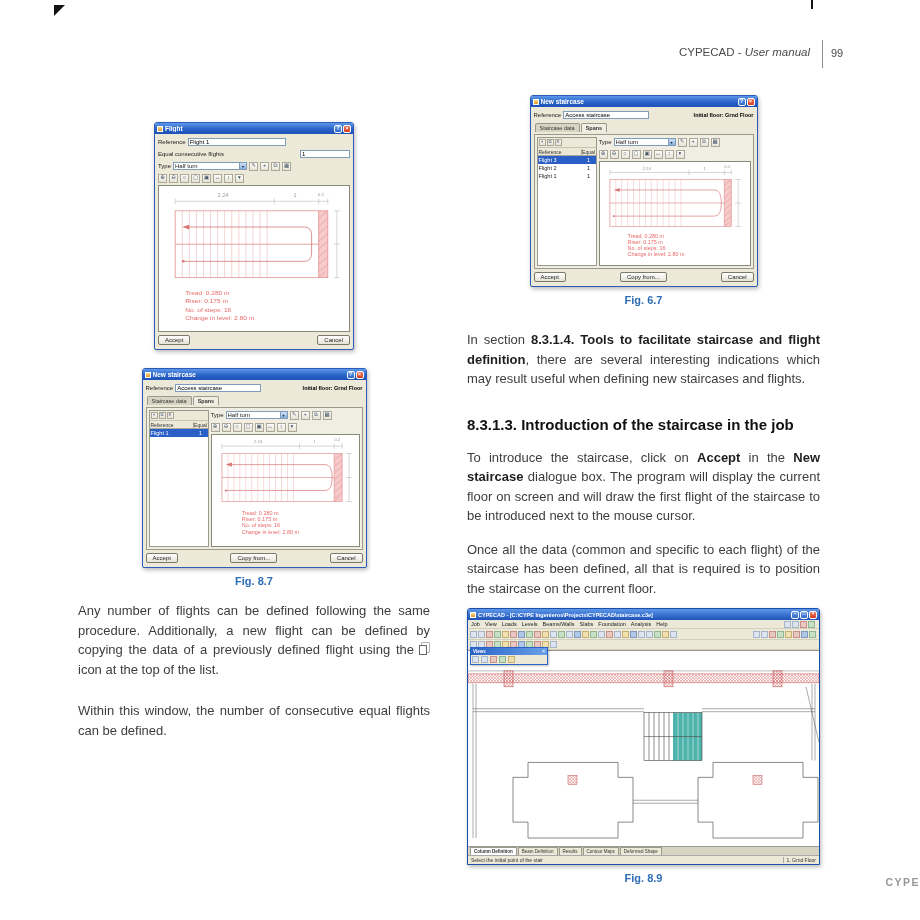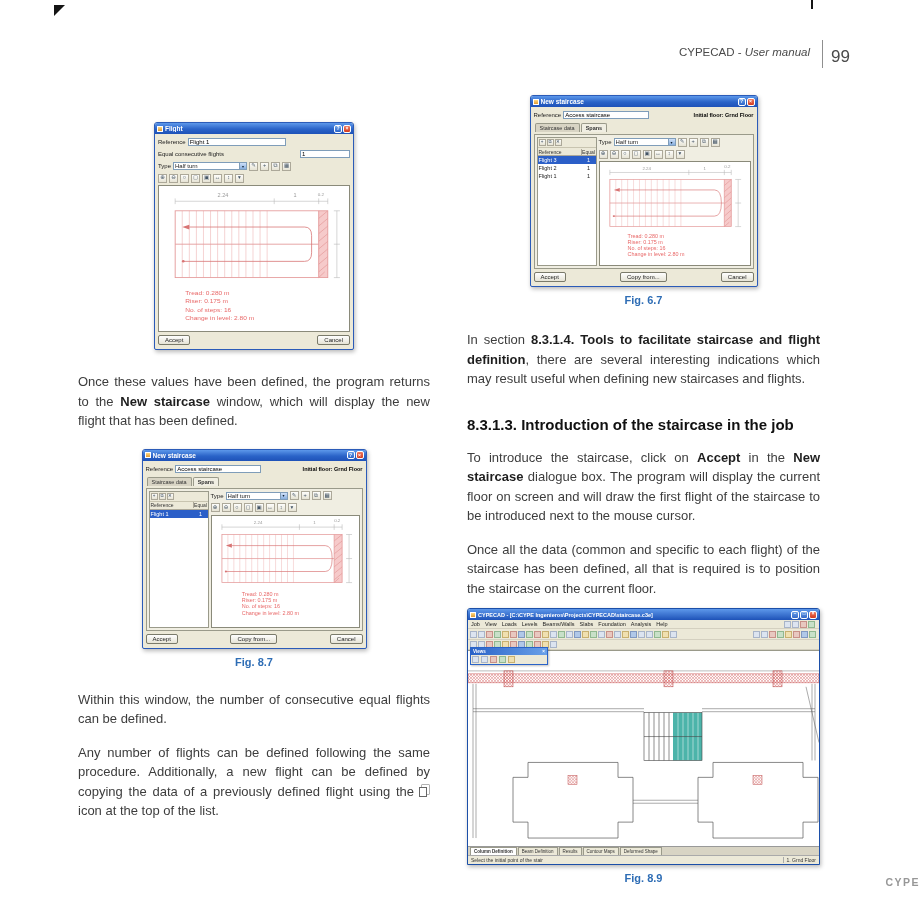--- a/index.html
+++ b/index.html
@@ -6,21 +6,21 @@
   html,body{width:920px;height:920px;}
   body{background:#fff;font-family:"Liberation Sans",sans-serif;color:#3d3d3d;position:relative;overflow:hidden;}
   .page{position:absolute;inset:0;background:#fff;}
 
   
   .crop-tl{position:absolute;left:54px;top:5px;width:0;height:0;border-top:11px solid #141414;border-right:11px solid transparent;}
   .crop-tr{position:absolute;left:811px;top:0;width:2px;height:9px;background:#141414;}
   .page-header{position:absolute;top:46px;right:110px;font-size:11.5px;color:#4a4a4a;white-space:nowrap;}
   .page-header .hdr-manual{font-style:italic;margin-top:20px;}
   .hdr-rule{position:absolute;left:822px;top:40px;width:1px;height:28px;background:#8f8f8f;}
-  .hdr-page{position:absolute;left:831px;top:47px;font-size:17px;color:#4a4a4a;}
+  .hdr-page{position:absolute;left:831px;top:47px;font-size:11px;color:#4a4a4a;}
   .page-footer{position:absolute;top:876px;left:0;width:920px;text-align:right;font-size:10.5px;font-weight:bold;color:#979797;letter-spacing:1.5px;}
 
   
   .col{position:absolute;}
   .col-left{left:78px;top:122px;width:352px;}
   .col-right{left:467px;top:95px;width:353px;}
   .body-text{font-size:13px;line-height:19.5px;text-align:justify;color:#3d3d3d;margin-top:18px;}
   .body-text b{color:#1e1e1e;}
   .caption{font-size:11px;font-weight:bold;color:#2e6db5;text-align:center;margin-top:7px;}
   .section-heading{font-size:15px;font-weight:bold;color:#111;margin-top:26px;line-height:19px;}
@@ -228,21 +228,20 @@
             </svg>
           </div>
           <div class="fbtnrow">
             <button class="fbtn">Accept</button>
             <button class="fbtn" style="margin-left:auto">Cancel</button>
           </div>
         </div>
       </div>
     </div>
 
-    <p class="body-text" style="margin-top:22px"><span>Once these values have been defined, the program returns to the </span><b>New staircase</b><span> window, which will display the new flight that has been defined.</span></p>
 
     <div class="figwrap" style="width:225px;margin-top:18px">
       <div class="xpdlg" style="width:225px;height:200px">
         <div class="xp-title">
           <span class="xp-ico"></span>
           <span class="xp-title-text">New staircase</span>
           <span class="xpbtn help">?</span>
           <span class="xpbtn close">×</span>
         </div>
         <div class="xp-body">
@@ -353,23 +352,23 @@
           <div class="fbtnrow">
             <button class="fbtn">Accept</button>
             <button class="fbtn" style="margin:0 auto">Copy from...</button>
             <button class="fbtn">Cancel</button>
           </div>
         </div>
       </div>
     </div>
     <div class="caption">Fig. 8.7</div>
 
+    <p class="body-text" style="margin-top:14px"><span>Any number of flights can be defined following the same procedure. Additionally, a new flight can be defined by copying the data of a previously defined flight using the</span><span class="copy-ic"></span><span>icon at the top of the list.</span></p>
+
     <p class="body-text" style="margin-top:22px">Within this window, the number of consecutive equal flights can be defined.</p>
-
-    <p class="body-text" style="margin-top:14px"><span>Any number of flights can be defined following the same procedure. Additionally, a new flight can be defined by copying the data of a previously defined flight using the</span><span class="copy-ic"></span><span>icon at the top of the list.</span></p>
   </div>
 
   <div class="col col-right">
 
     <div class="figwrap" style="width:228px">
       <div class="xpdlg" style="width:228px;height:192px">
         <div class="xp-title">
           <span class="xp-ico"></span>
           <span class="xp-title-text">New staircase</span>
           <span class="xpbtn help">?</span>

